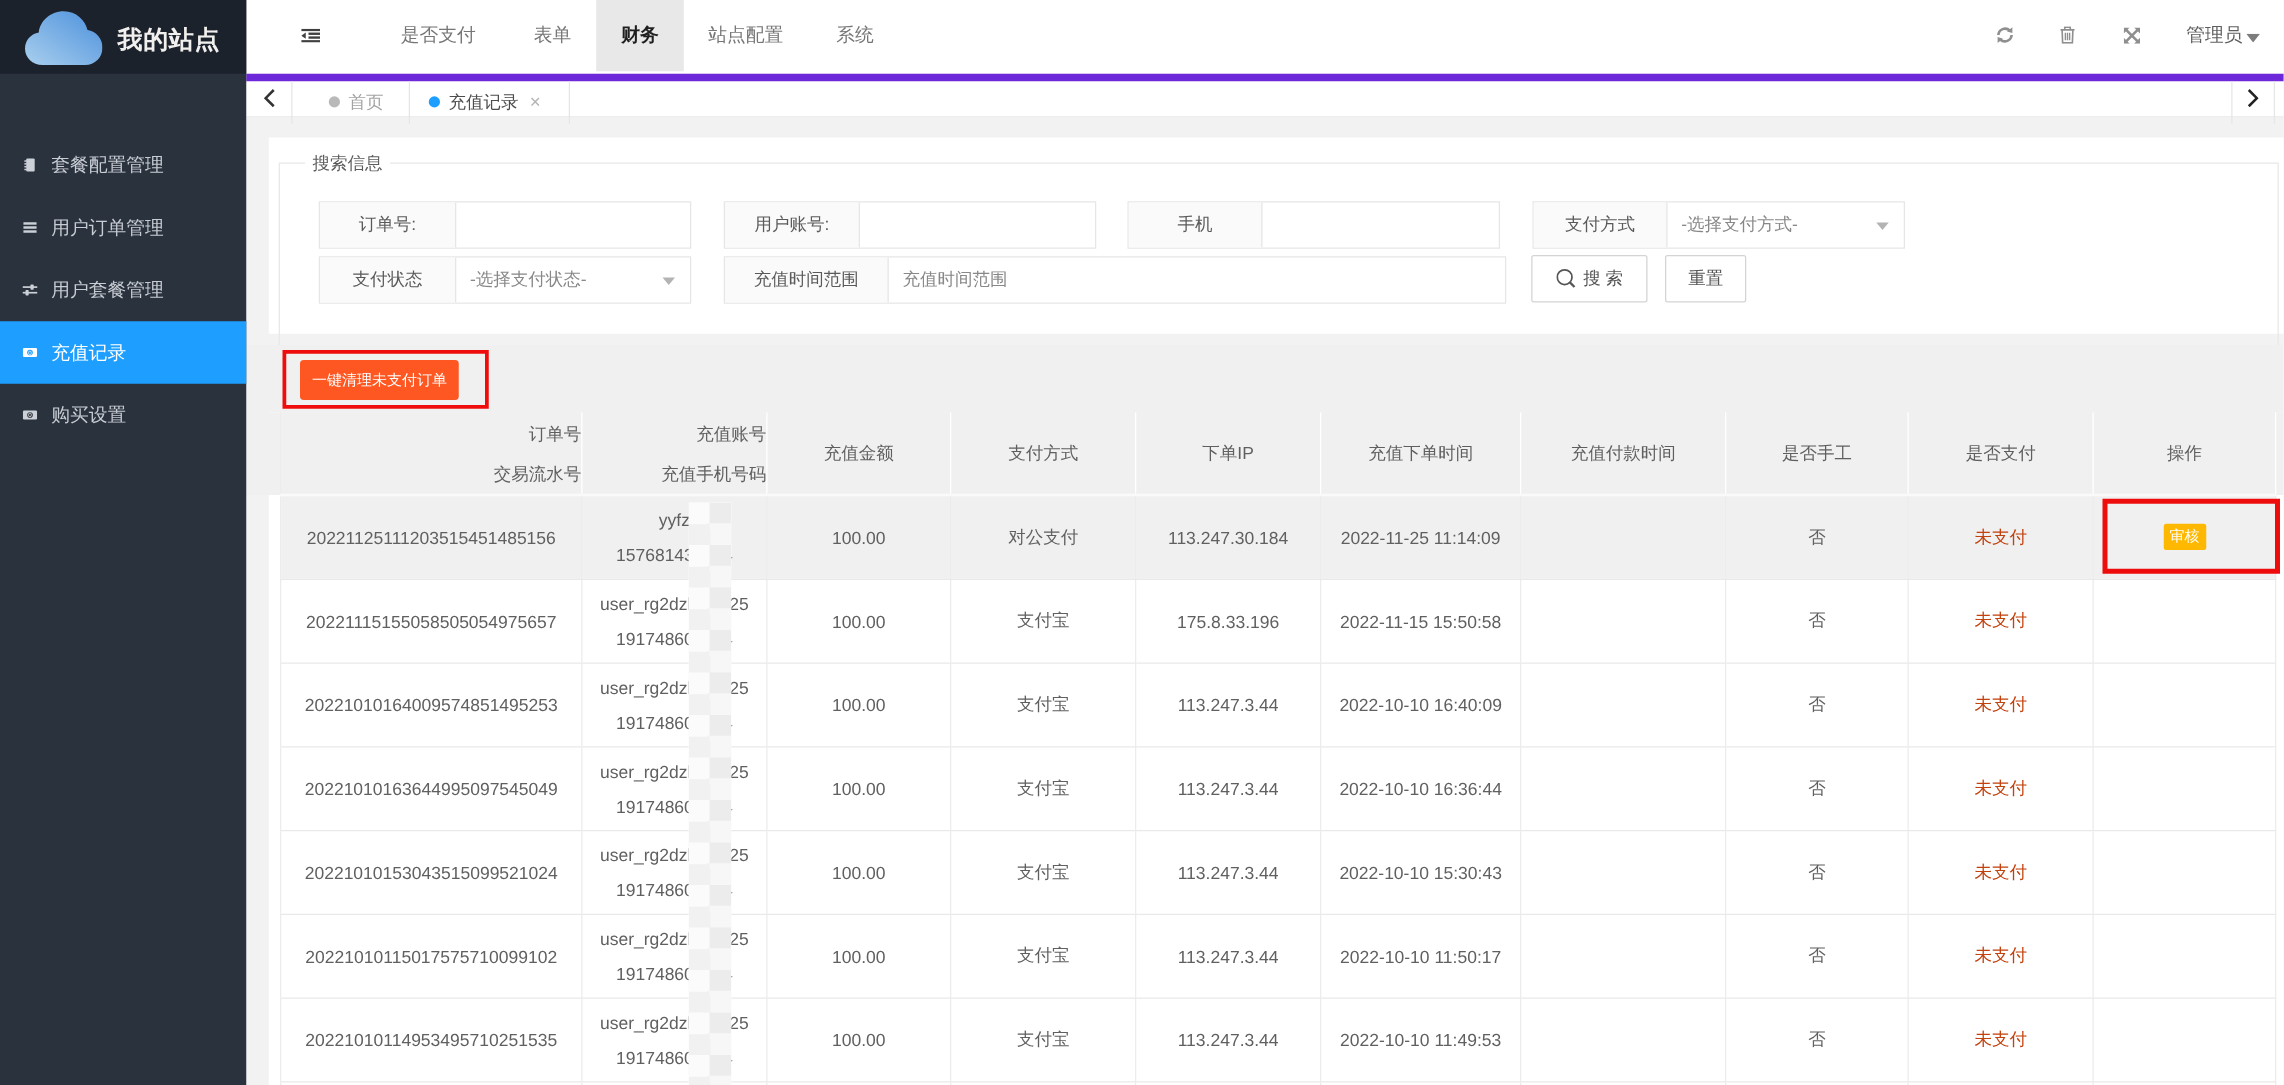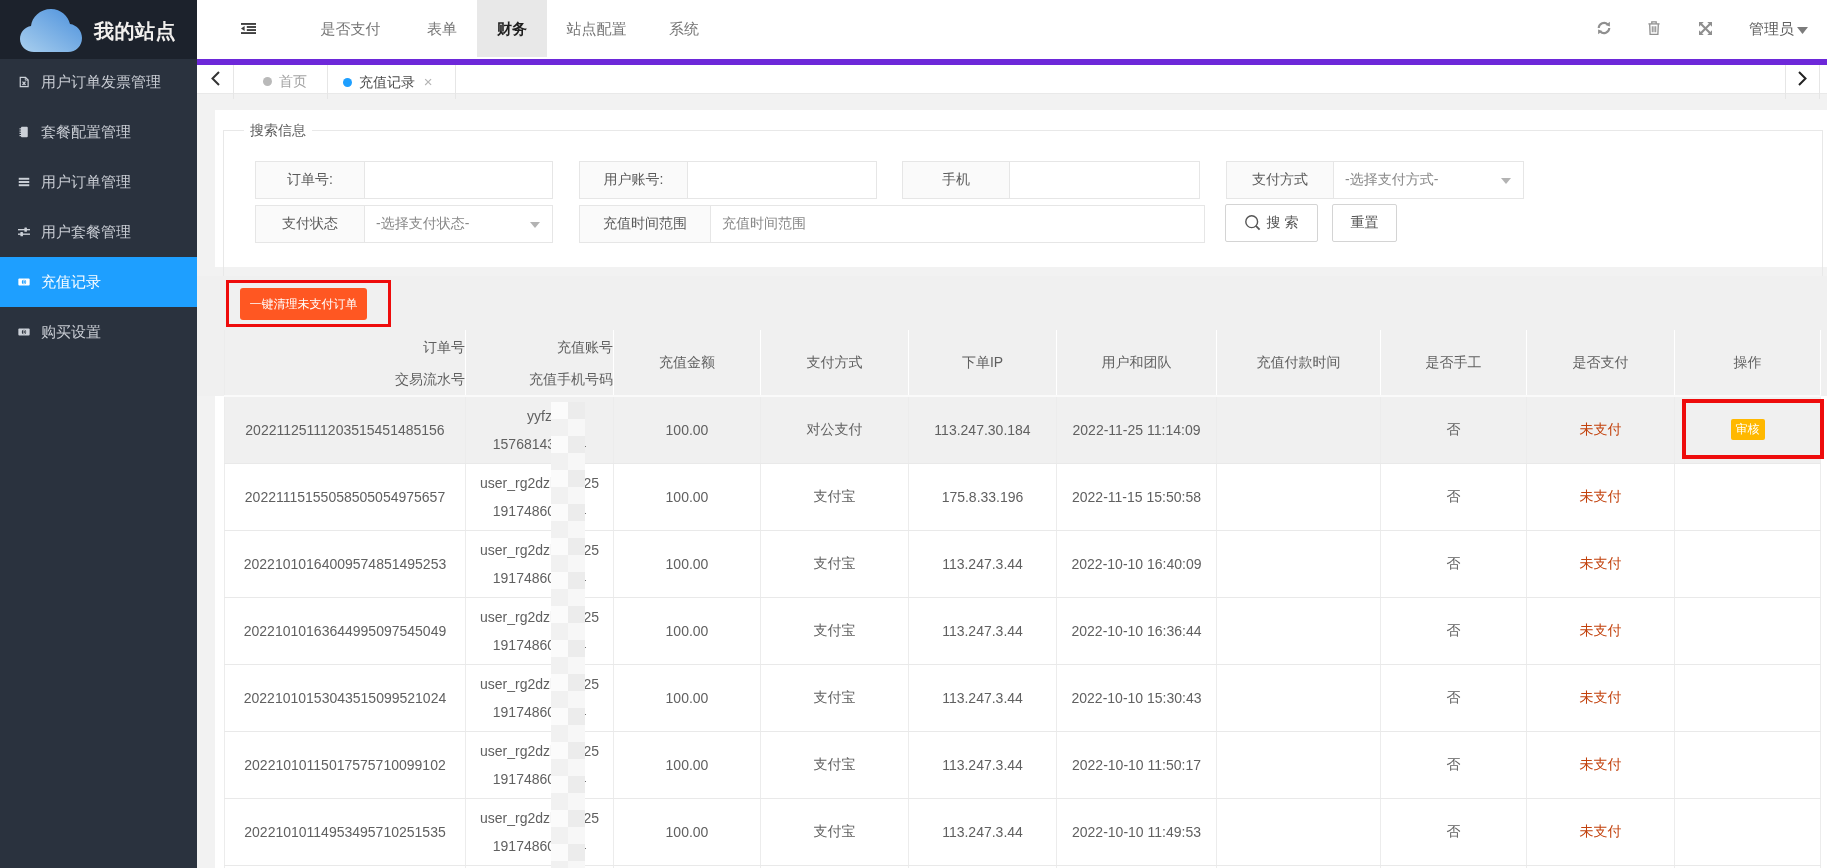--- a/index.html
+++ b/index.html
@@ -58,28 +58,20 @@
     <svg width="62" height="45" viewBox="0 0 62 45">
       <defs>
           <linearGradient id="cg" x1="0" y1="1" x2="1" y2="0">
         <stop offset="0" stop-color="#a9cfee"></stop>
             <stop offset="1" stop-color="#4b90dc"></stop>
       </linearGradient>
         </defs>
       <path fill="url(#cg)" d="M14 44 C6 44 0 38 0 31 C0 24 5 19 11 18 C12 9 20 1 31 1 C41 1 48 8 50 16 C57 17 62 23 62 30 C62 38 56 44 48 44 Z"></path>
     </svg>
     <div class="t">我的站点</div>
-  </div>
-  <div class="mitem" style="top:57px;">
-    <span class="ic"><svg width="16" height="16" viewBox="0 0 16 16" fill="none" stroke="currentColor" stroke-width="1.6">
-          <path d="M3 1.8 H10 L13.5 5.3 V14.2 H3 Z"></path>
-          <path d="M9.7 1.8 V5.5 H13.5" stroke-width="1.2"></path>
-          <path d="M6 7.5 L10 12 M10 7.5 L6 12" stroke-width="1.7"></path>
-        </svg></span>
-    <span class="tx">用户订单发票管理</span>
   </div>
   <div class="mitem" style="top:107px;">
     <span class="ic"><svg width="16" height="16" viewBox="0 0 16 16" fill="currentColor">
           <rect x="4" y="1" width="9" height="14" rx="1.2"></rect>
           <rect x="2" y="3" width="2.6" height="1.6"></rect>
           <rect x="2" y="6" width="2.6" height="1.6"></rect>
           <rect x="2" y="9" width="2.6" height="1.6"></rect>
           <rect x="2" y="12" width="2.6" height="1.6"></rect>
         </svg></span>
     <span class="tx">套餐配置管理</span>
@@ -228,21 +220,21 @@
         <tr>
       <th>
             <div class="two">订单号<br>交易流水号</div>
           </th>
       <th>
             <div class="two">充值账号<br>充值手机号码</div>
           </th>
       <th>充值金额</th>
           <th>支付方式</th>
           <th>下单IP</th>
-          <th>用户和团队</th>
+          <th>充值下单时间</th>
           <th>充值付款时间</th>
           <th>是否手工</th>
           <th>是否支付</th>
           <th>操作</th>
     </tr>
     <tr class="g">
       <td>20221125111203515451485156</td>
       <td>
             <div class="two">yyfz<br>157681431234</div>
           </td>

